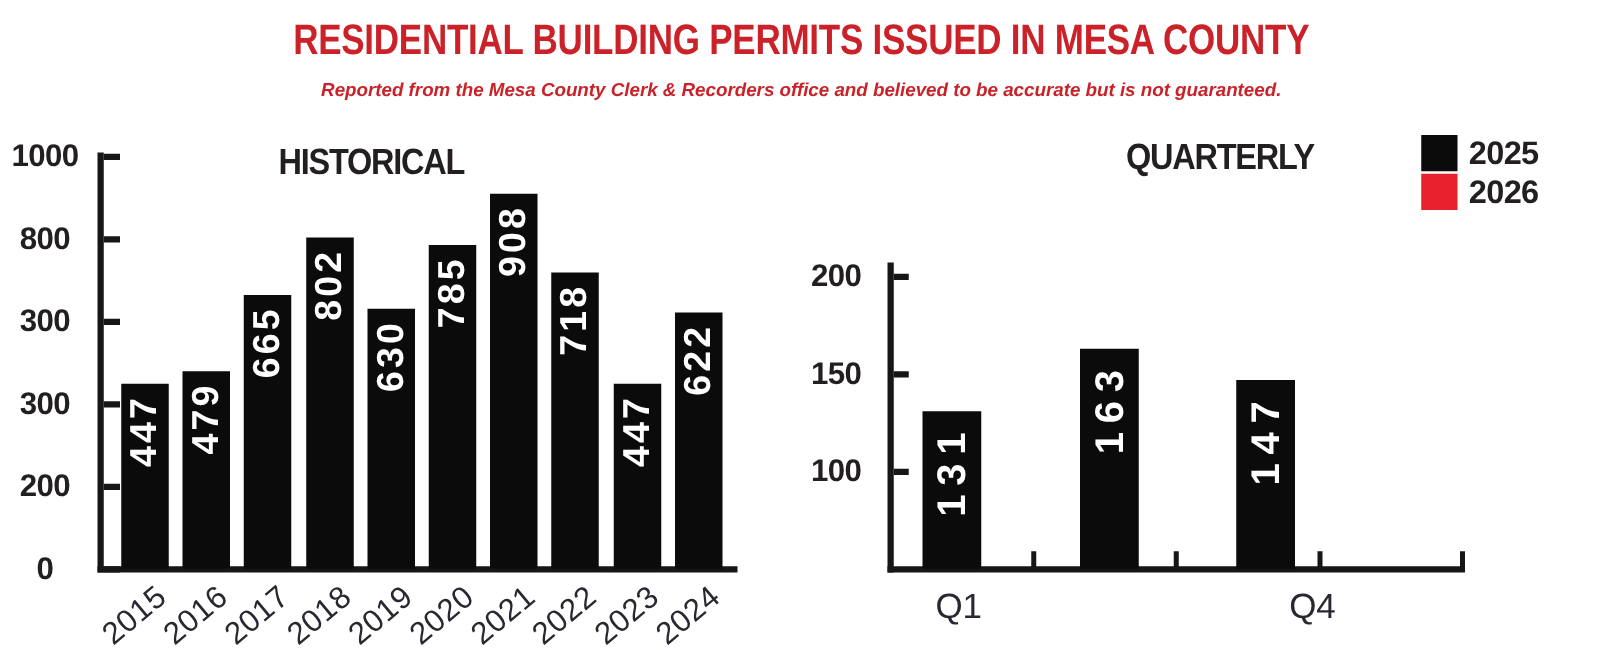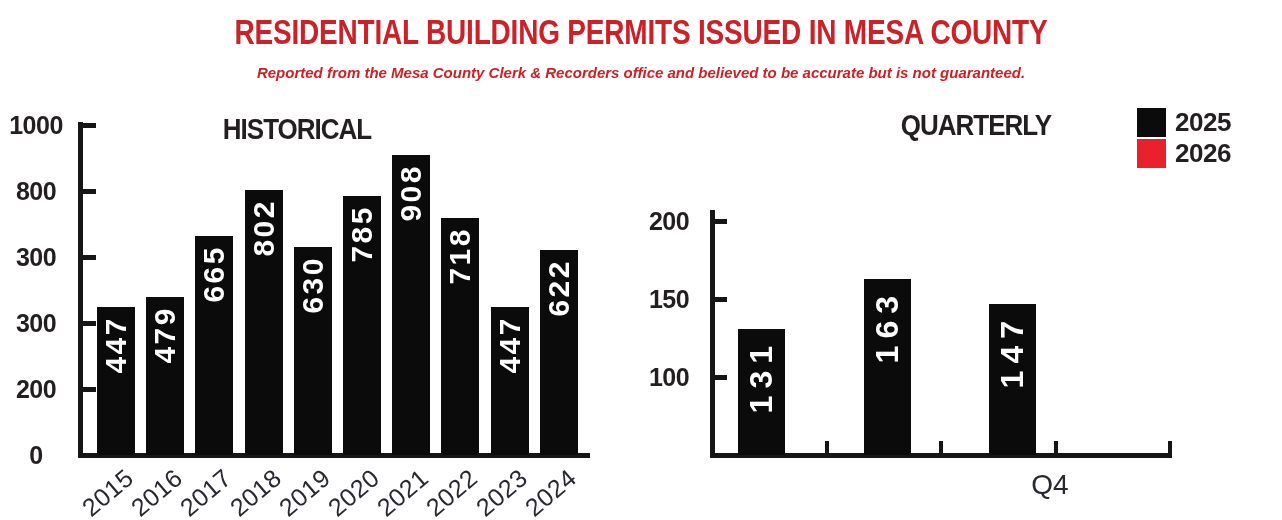--- a/index.html
+++ b/index.html
@@ -130,20 +130,21 @@
       <div style="position: absolute; left: 715px; top: 219px; width: 12px; height: 5px; background: rgb(22, 22, 22);"></div>
       <div class="ytick-label" style="position: absolute; left: 636px; top: 208px; width: 66px;">200</div>
       <div style="position: absolute; left: 825px; top: 441px; width: 4px; height: 13px; background: rgb(22, 22, 22);"></div>
       <div style="position: absolute; left: 939px; top: 441px; width: 4px; height: 13px; background: rgb(22, 22, 22);"></div>
       <div style="position: absolute; left: 1054px; top: 441px; width: 4px; height: 13px; background: rgb(22, 22, 22);"></div>
       <div style="position: absolute; left: 1168px; top: 441px; width: 4px; height: 13px; background: rgb(22, 22, 22);"></div>
       <div style="position: absolute; left: 738px; top: 329px; width: 47px; height: 126px; background: rgb(11, 11, 11);"></div>
       <div style="position: absolute; display: flex; justify-content: center; align-items: flex-start; left: 738px; top: 339px; width: 47px; height: 114px;">
         <span class="vtext vtext-q">131</span>
       </div>
+      <div class="q-label" style="position: absolute; left: 722px; top: 469px; width: 90px;">Q1</div>
       <div style="position: absolute; left: 864px; top: 279px; width: 47px; height: 176px; background: rgb(11, 11, 11);"></div>
       <div style="position: absolute; display: flex; justify-content: center; align-items: flex-start; left: 864px; top: 289px; width: 47px; height: 164px;">
         <span class="vtext vtext-q">163</span>
       </div>
       <div style="position: absolute; left: 989px; top: 304px; width: 47px; height: 151px; background: rgb(11, 11, 11);"></div>
       <div style="position: absolute; display: flex; justify-content: center; align-items: flex-start; left: 989px; top: 314px; width: 47px; height: 139px;">
         <span class="vtext vtext-q">147</span>
       </div>
       <div class="q-label" style="position: absolute; left: 1005px; top: 469px; width: 90px;">Q4</div>
     </div>

